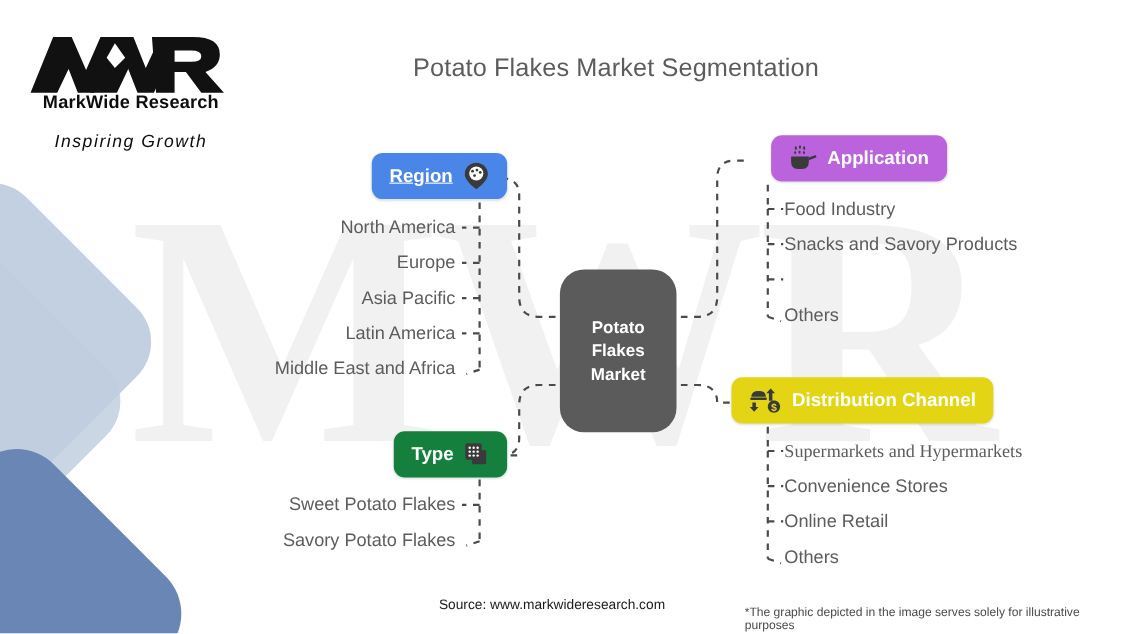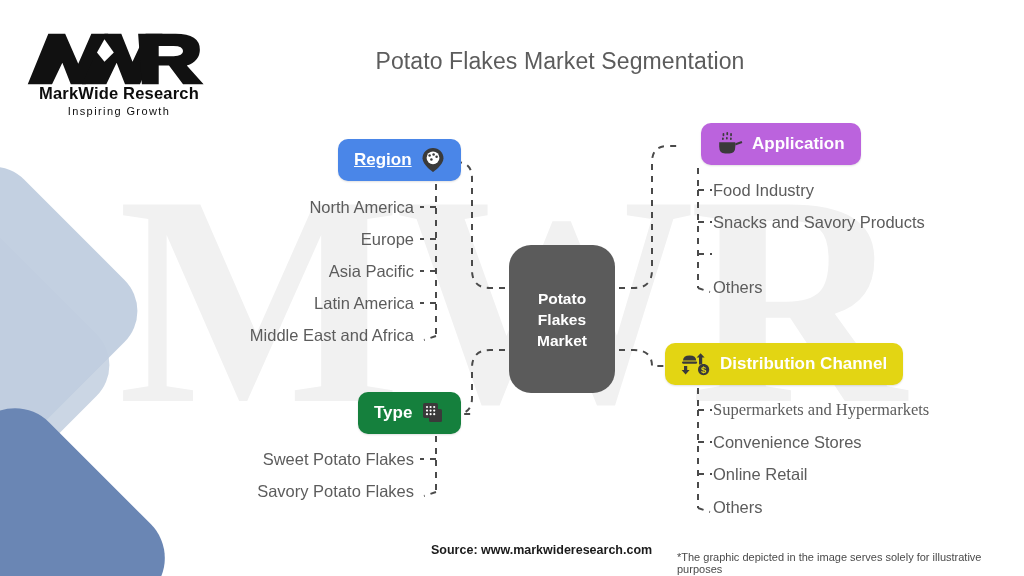--- a/index.html
+++ b/index.html
@@ -79,24 +79,25 @@
     display: block;
   }
   .logo-name {
     font-size: 16.5px;
     font-weight: 700;
     color: #0d0d0d;
     letter-spacing: .2px;
     margin-top: -4px;
   }
   .logo-tag {
-    font-size: 11px;
+    font-size: 16px;
     color: #0d0d0d;
     letter-spacing: 1.4px;
-    margin-top: 2px;
+    margin-top: 18px;
+    font-style: italic;
   }
 
   
   .title {
     position: absolute;
     left: 0;
     top: 48px;
     width: 1024px;
     text-align: center;
     font-size: 23px;
@@ -164,23 +165,22 @@
     line-height: 20px;
   }
   .leaf.right-al { text-align: right; transform: translateX(-100%); }
 
   
   .source {
     position: absolute;
     left: 399px;
     top: 543px;
     font-size: 12.5px;
-    font-weight: 700;
+    font-weight: 400;
     color: #1b1b1b;
-    margin-left: 32px;
   }
   .disclaimer {
     position: absolute;
     left: 677px;
     top: 551px;
     font-size: 11px;
     color: #4a4a4a;
   }
 </style>
 </head>

